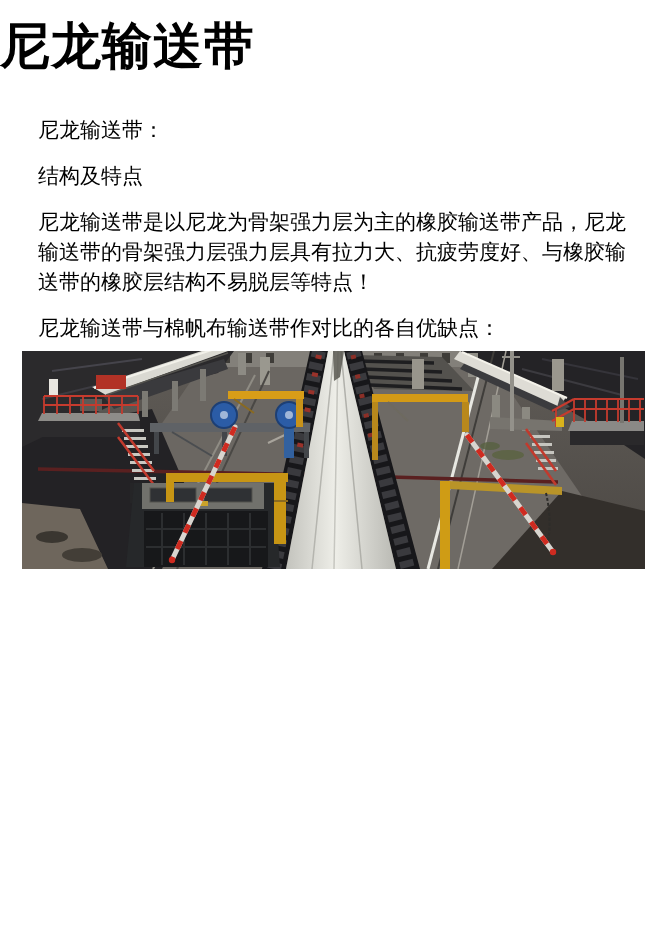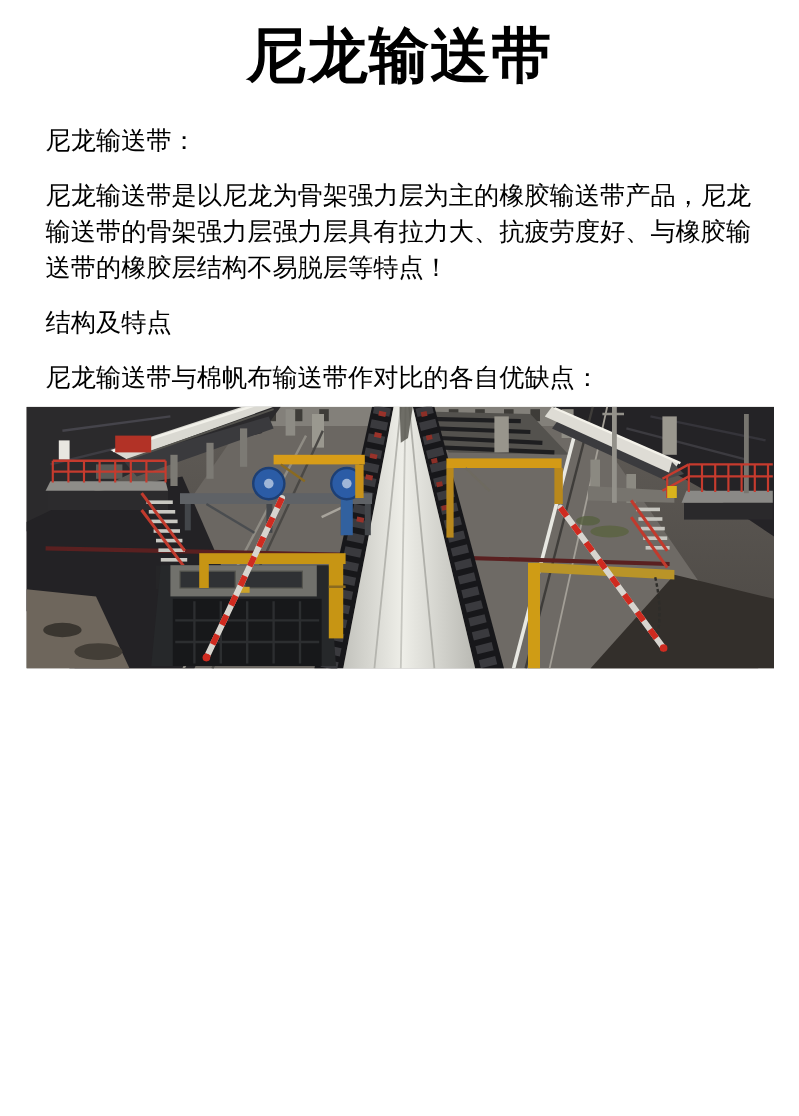--- a/index.html
+++ b/index.html
@@ -3,49 +3,49 @@
 <meta charset="utf-8">
 <style>
   html,body{margin:0;padding:0;background:#ffffff;}
   body{
     width:666px;height:930px;overflow:hidden;
     font-family:"Liberation Sans","DejaVu Sans",sans-serif;
     color:#000;
   }
   h1.page-title{
     margin:14px 0 0 0;
-    text-align:center;
+    text-align:left;
     font-size:50px;
     line-height:64px;
     font-weight:700;
     letter-spacing:1px;
   }
   .content{
     padding:0 28px 0 38px;
     font-size:21px;
     line-height:30px;
   }
   .content p{margin:16px 0 0 0;}
-  .content p.first{margin-top:25px;}
+  .content p.first{margin-top:37px;}
   .hl{font-weight:bold;background:#d4d4d4;}
   .photo-wrap{
     margin:8px 0 0 22px;
     width:623px;height:218px;
     line-height:0;
   }
 </style>
 </head>
 <body>
 
 <h1 class="page-title">尼龙输送带</h1>
 
 <div class="content">
   <p class="first"><span>尼龙输送带：</span></p>
+  <p><span>结构及特点</span></p>
   <p><span>尼龙输送带是以尼龙为骨架强力层为主的橡胶输送带产品，尼龙输送带的骨架强力层强力层具有拉力大、抗疲劳度好、与橡胶输送带的橡胶层结构不易脱层等特点！</span></p>
-  <p><span>结构及特点</span></p>
   <p><span>尼龙输送带与棉帆布输送带作对比的各自优缺点：</span></p>
 </div>
 
 <div class="photo-wrap">
 <svg width="623" height="218" viewBox="0 0 623 218" xmlns="http://www.w3.org/2000/svg">
   <defs>
     <linearGradient id="gbase" x1="0" y1="0" x2="0" y2="1">
       <stop offset="0" stop-color="#605c57"></stop>
       <stop offset="1" stop-color="#4b4743"></stop>
     </linearGradient>

